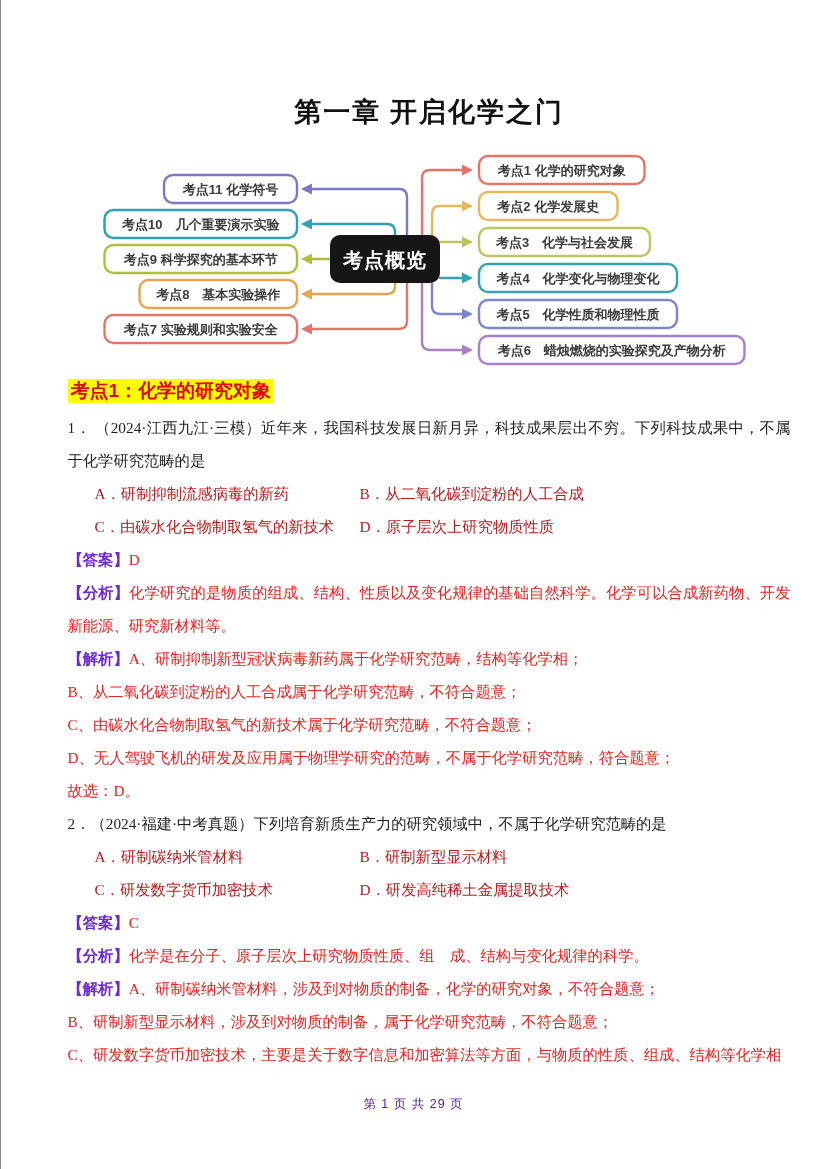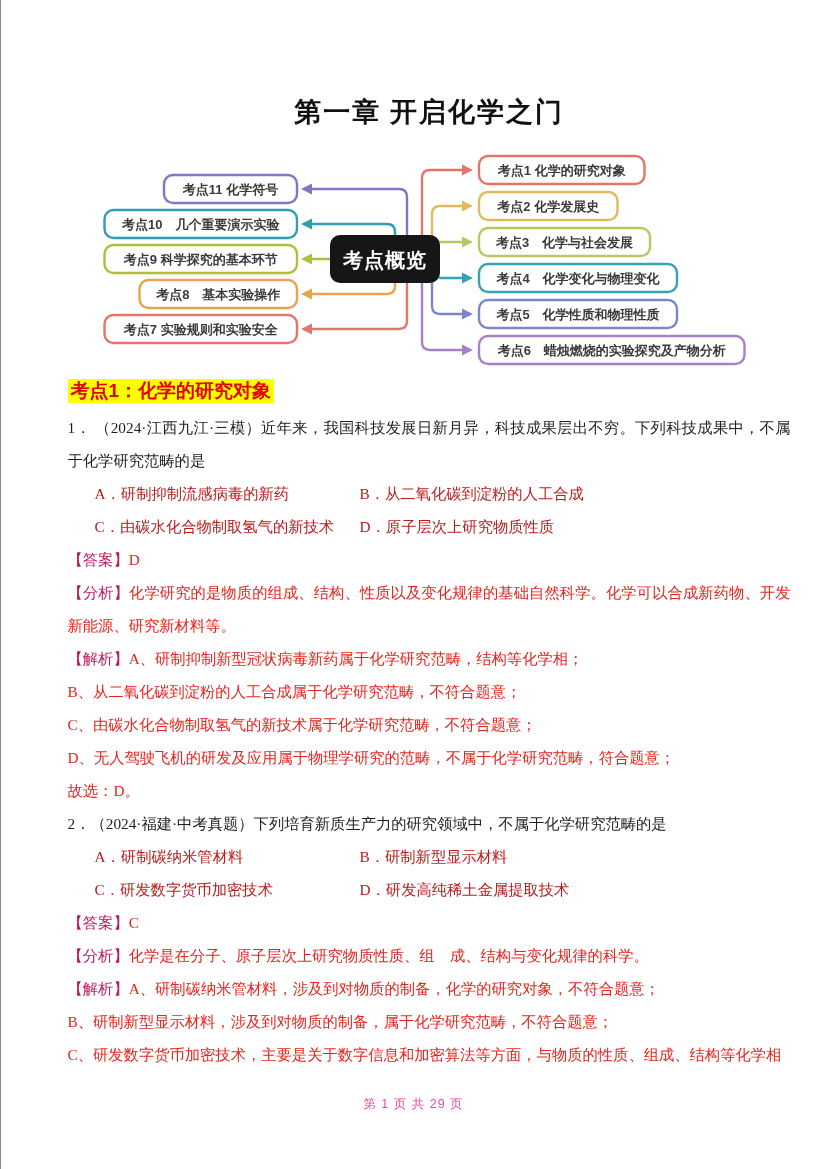--- a/index.html
+++ b/index.html
@@ -37,36 +37,36 @@
   }
   .para{
     margin:0;
     font-size:15.3px;
     line-height:33px;
     color:#1f1f1f;
     text-align:justify;
   }
   .first-para{margin-top:8px;}
   .red{color:#e8231d;}
-  .marker{font-weight:normal;color:#be185d;}
+  .marker{font-weight:bold;color:#6d28d9;}
   .opt-row{
     display:flex;
     padding-left:27px;
     font-size:15.3px;
     line-height:33px;
     color:#b91c1c;
   }
   .opt-row .c1{width:265px;flex:0 0 265px;}
   .footer{
     position:absolute;
     left:0;right:0;
     top:1096px;
     text-align:center;
     font-size:12.5px;
-    color:#ec4899;
+    color:#4c1d95;
     letter-spacing:1px;
     font-family:"Liberation Sans","DejaVu Sans",sans-serif;
   }
 </style>
 </head>
 <body>
 
 <div class="page">
 
   <h1 class="title">第一章 开启化学之门</h1>

